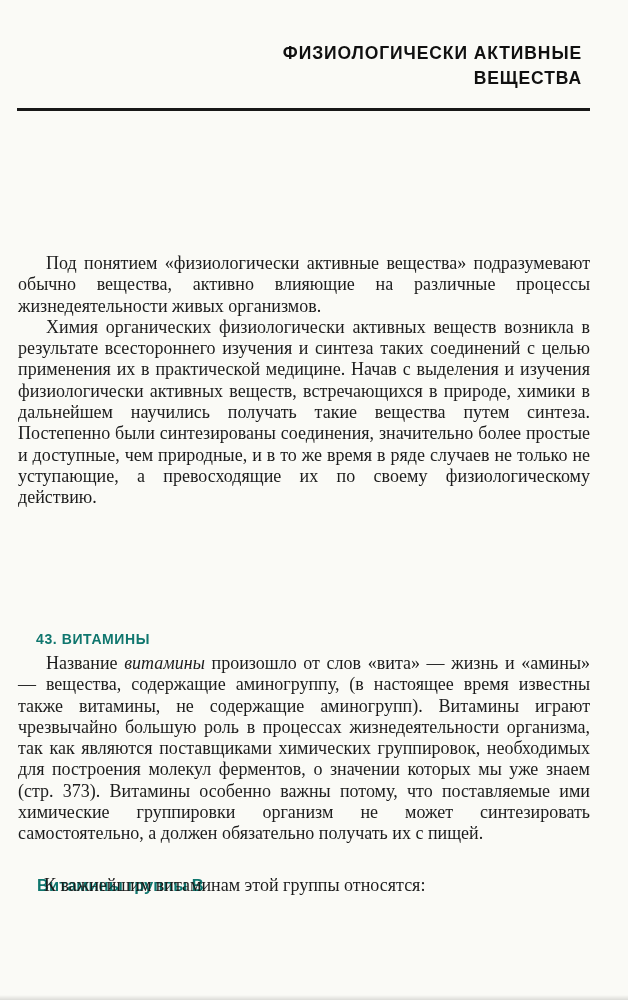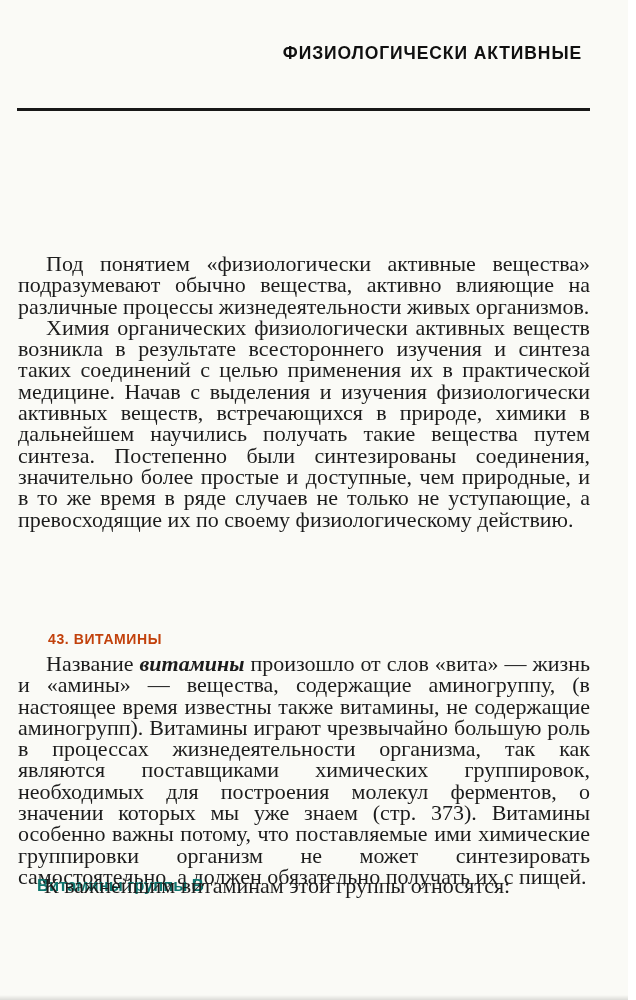--- a/index.html
+++ b/index.html
@@ -35,58 +35,59 @@
     top: 108px;
     left: 17px;
     width: 573px;
     height: 3px;
     background: #181818;
   }
   .text-block {
     position: absolute;
     left: 18px;
     width: 572px;
-    font-size: 22px;
+    font-size: 18px;
     line-height: 21.3px;
     text-align: justify;
   }
   .text-block p { margin: 0; text-indent: 28px; }
   #intro-block   { top: 253px; }
   #section-block { top: 653px; }
   .section-heading {
     position: absolute;
     top: 631px;
-    left: 48px;
+    left: 36px;
     font-family: "Liberation Sans", sans-serif;
     font-weight: bold;
     font-size: 14px;
     letter-spacing: 0.6px;
-    color: #c2410c;
+    color: #0f766e;
   }
   .sub-heading {
     position: absolute;
     top: 876px;
     left: 37px;
     font-family: "Liberation Sans", sans-serif;
     font-weight: bold;
     font-size: 16.5px;
     color: #0f766e;
   }
   #vitamin-list-block { top: 875px; text-align: left; }
   #vitamin-list-block p { text-indent: 26px; }
-  i { font-style: italic; font-weight: bold; }
+  i { font-style: italic; }
   sub { font-size: 70%; line-height: 0; }
 </style>
 </head>
 <body>
 
 <div class="page">
 
   <div class="chapter-title">
     <div>ФИЗИОЛОГИЧЕСКИ АКТИВНЫЕ</div>
+    <div>ВЕЩЕСТВА</div>
   </div>
 
   <div class="header-rule"></div>
 
   <div class="text-block" id="intro-block">
     <p>Под понятием «физиологически активные вещества» подразумевают обычно вещества, активно влияющие на различные процессы жизнедеятельности живых организмов.</p>
     <p>Химия органических физиологически активных веществ возникла в результате всестороннего изучения и синтеза таких соединений с целью применения их в практической медицине. Начав с выделения и изучения физиологически активных веществ, встречающихся в природе, химики в дальнейшем научились получать такие вещества путем синтеза. Постепенно были синтезированы соединения, значительно более простые и доступные, чем природные, и в то же время в ряде случаев не только не уступающие, а превосходящие их по своему физиологическому действию.</p>
   </div>
 
   <div class="section-heading">43. ВИТАМИНЫ</div>

